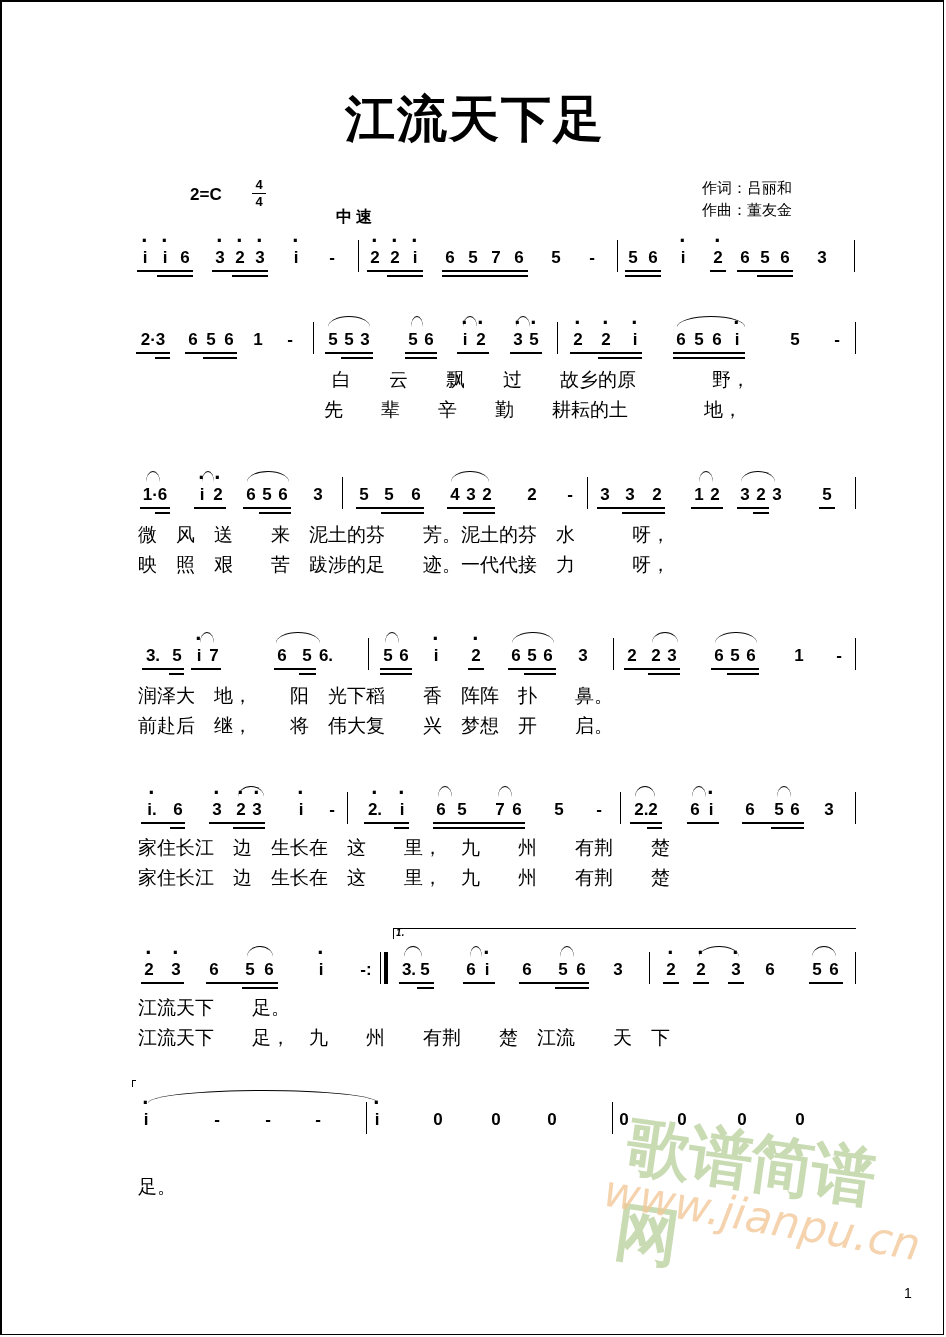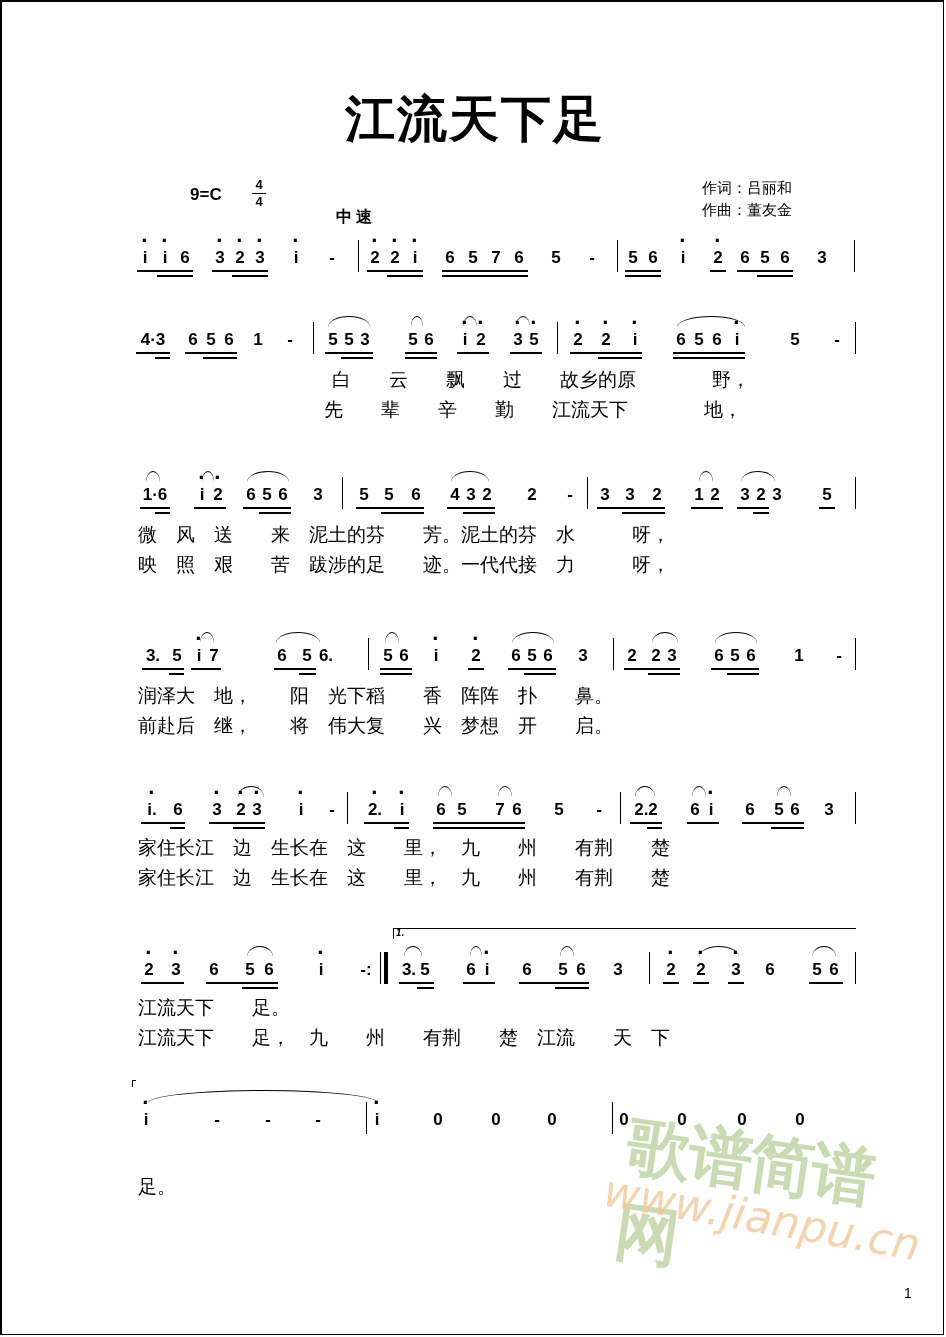--- a/index.html
+++ b/index.html
@@ -30,21 +30,21 @@
   .wm-url { position:absolute; left:0; top:70px; font-size:44px; font-style:italic; color:#f2c99a; opacity:0.8; transform:rotate(10deg); font-family:"DejaVu Sans", sans-serif; }
   .pagenum { position:absolute; left:902px; top:1283px; font-size:14px; font-family:"Liberation Sans", sans-serif; }
 </style>
 </head>
 <body>
 
 <div class="page">
 
   <div class="title">江流天下足</div>
 
-  <div class="key">9=C</div>
+  <div class="key">2=C</div>
   <div class="timesig">
     <div>4</div>
     <div class="bar"></div>
     <div>4</div>
   </div>
   <div class="tempo">中速</div>
   <div class="credits">
     <div>作词：吕丽和</div>
     <div>作曲：董友金</div>
   </div>
@@ -88,21 +88,21 @@
       <span class="n" style="left:776px">6</span>
       <div class="ul1" style="left:735px;top:30px;width:56px"></div>
       <div class="ul2" style="left:755px;top:30px;width:36px"></div>
       <span class="n" style="left:813px">3</span>
       <div class="barline" style="left:852px"></div>
     </div>
   </div>
 
   <div class="line" style="top:320px">
     <div class="notes">
-      <span class="n" style="left:134px;width:34px">4·3</span>
+      <span class="n" style="left:134px;width:34px">2·3</span>
       <div class="ul1" style="left:134px;top:30px;width:34px"></div>
       <div class="ul2" style="left:153px;top:30px;width:15px"></div>
       <span class="n" style="left:184px">6</span>
       <span class="n" style="left:202px">5</span>
       <span class="n" style="left:220px">6</span>
       <div class="ul1" style="left:183px;top:30px;width:52px"></div>
       <div class="ul2" style="left:201px;top:30px;width:34px"></div>
       <span class="n" style="left:249px">1</span>
       <span class="n" style="left:281px">-</span>
       <div class="barline" style="left:311px"></div>
@@ -134,21 +134,21 @@
       <span class="n" style="left:672px">6</span>
       <span class="n" style="left:690px">5</span>
       <span class="n" style="left:708px">6</span>
       <span class="n dot-hi" style="left:728px">i</span>
       <div class="ul2" style="left:671px;top:30px;width:72px"></div>
       <span class="n" style="left:786px">5</span>
       <span class="n" style="left:828px">-</span>
       <div class="barline" style="left:853px"></div>
     </div>
     <div class="lyr" style="left:330px;top:45px">白　　云　　飘　　过　　故乡的原　　　　野，</div>
-    <div class="lyr" style="left:322px;top:75px">先　　辈　　辛　　勤　　江流天下　　　　地，</div>
+    <div class="lyr" style="left:322px;top:75px">先　　辈　　辛　　勤　　耕耘的土　　　　地，</div>
   </div>
 
   <div class="line" style="top:475px">
     <div class="notes">
       <div class="slur" style="left:144px;top:-6px;width:14px"></div>
       <span class="n" style="left:138px;width:30px">1·6</span>
       <div class="ul1" style="left:138px;top:30px;width:30px"></div>
       <div class="ul2" style="left:153px;top:30px;width:15px"></div>
       <div class="slur" style="left:200px;top:-6px;width:12px"></div>
       <span class="n dot-hi" style="left:193px">i</span>

